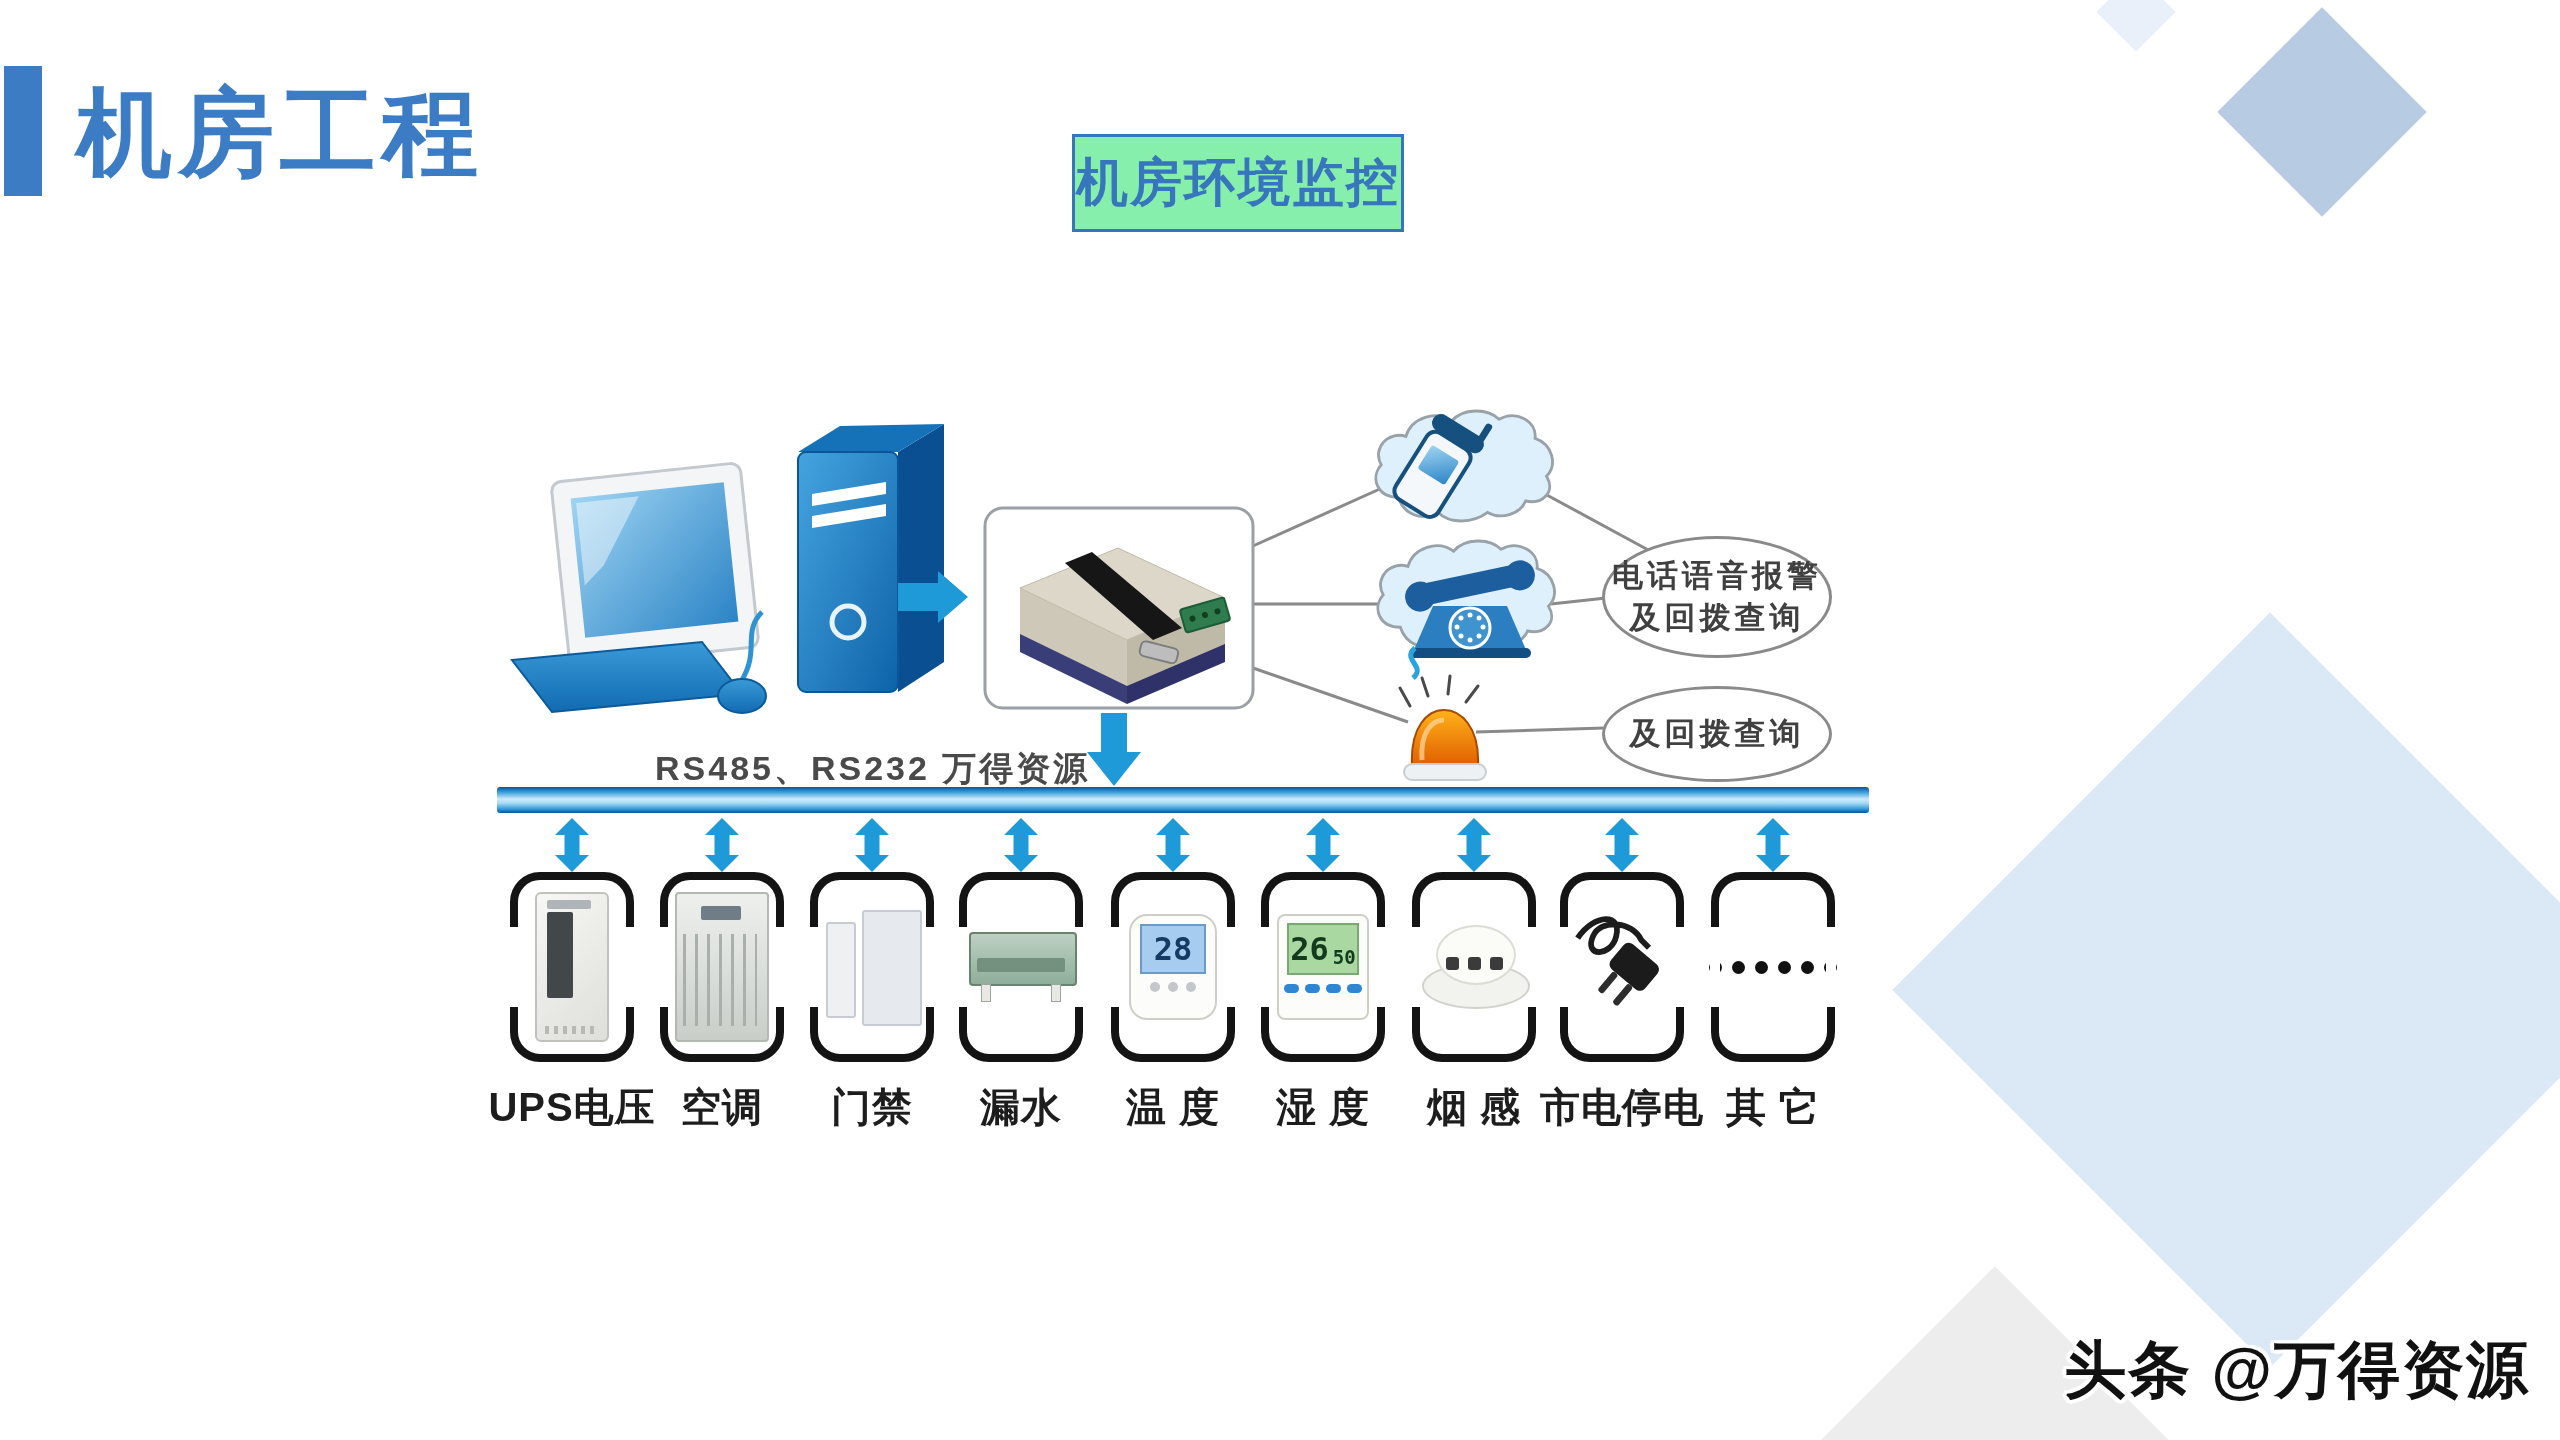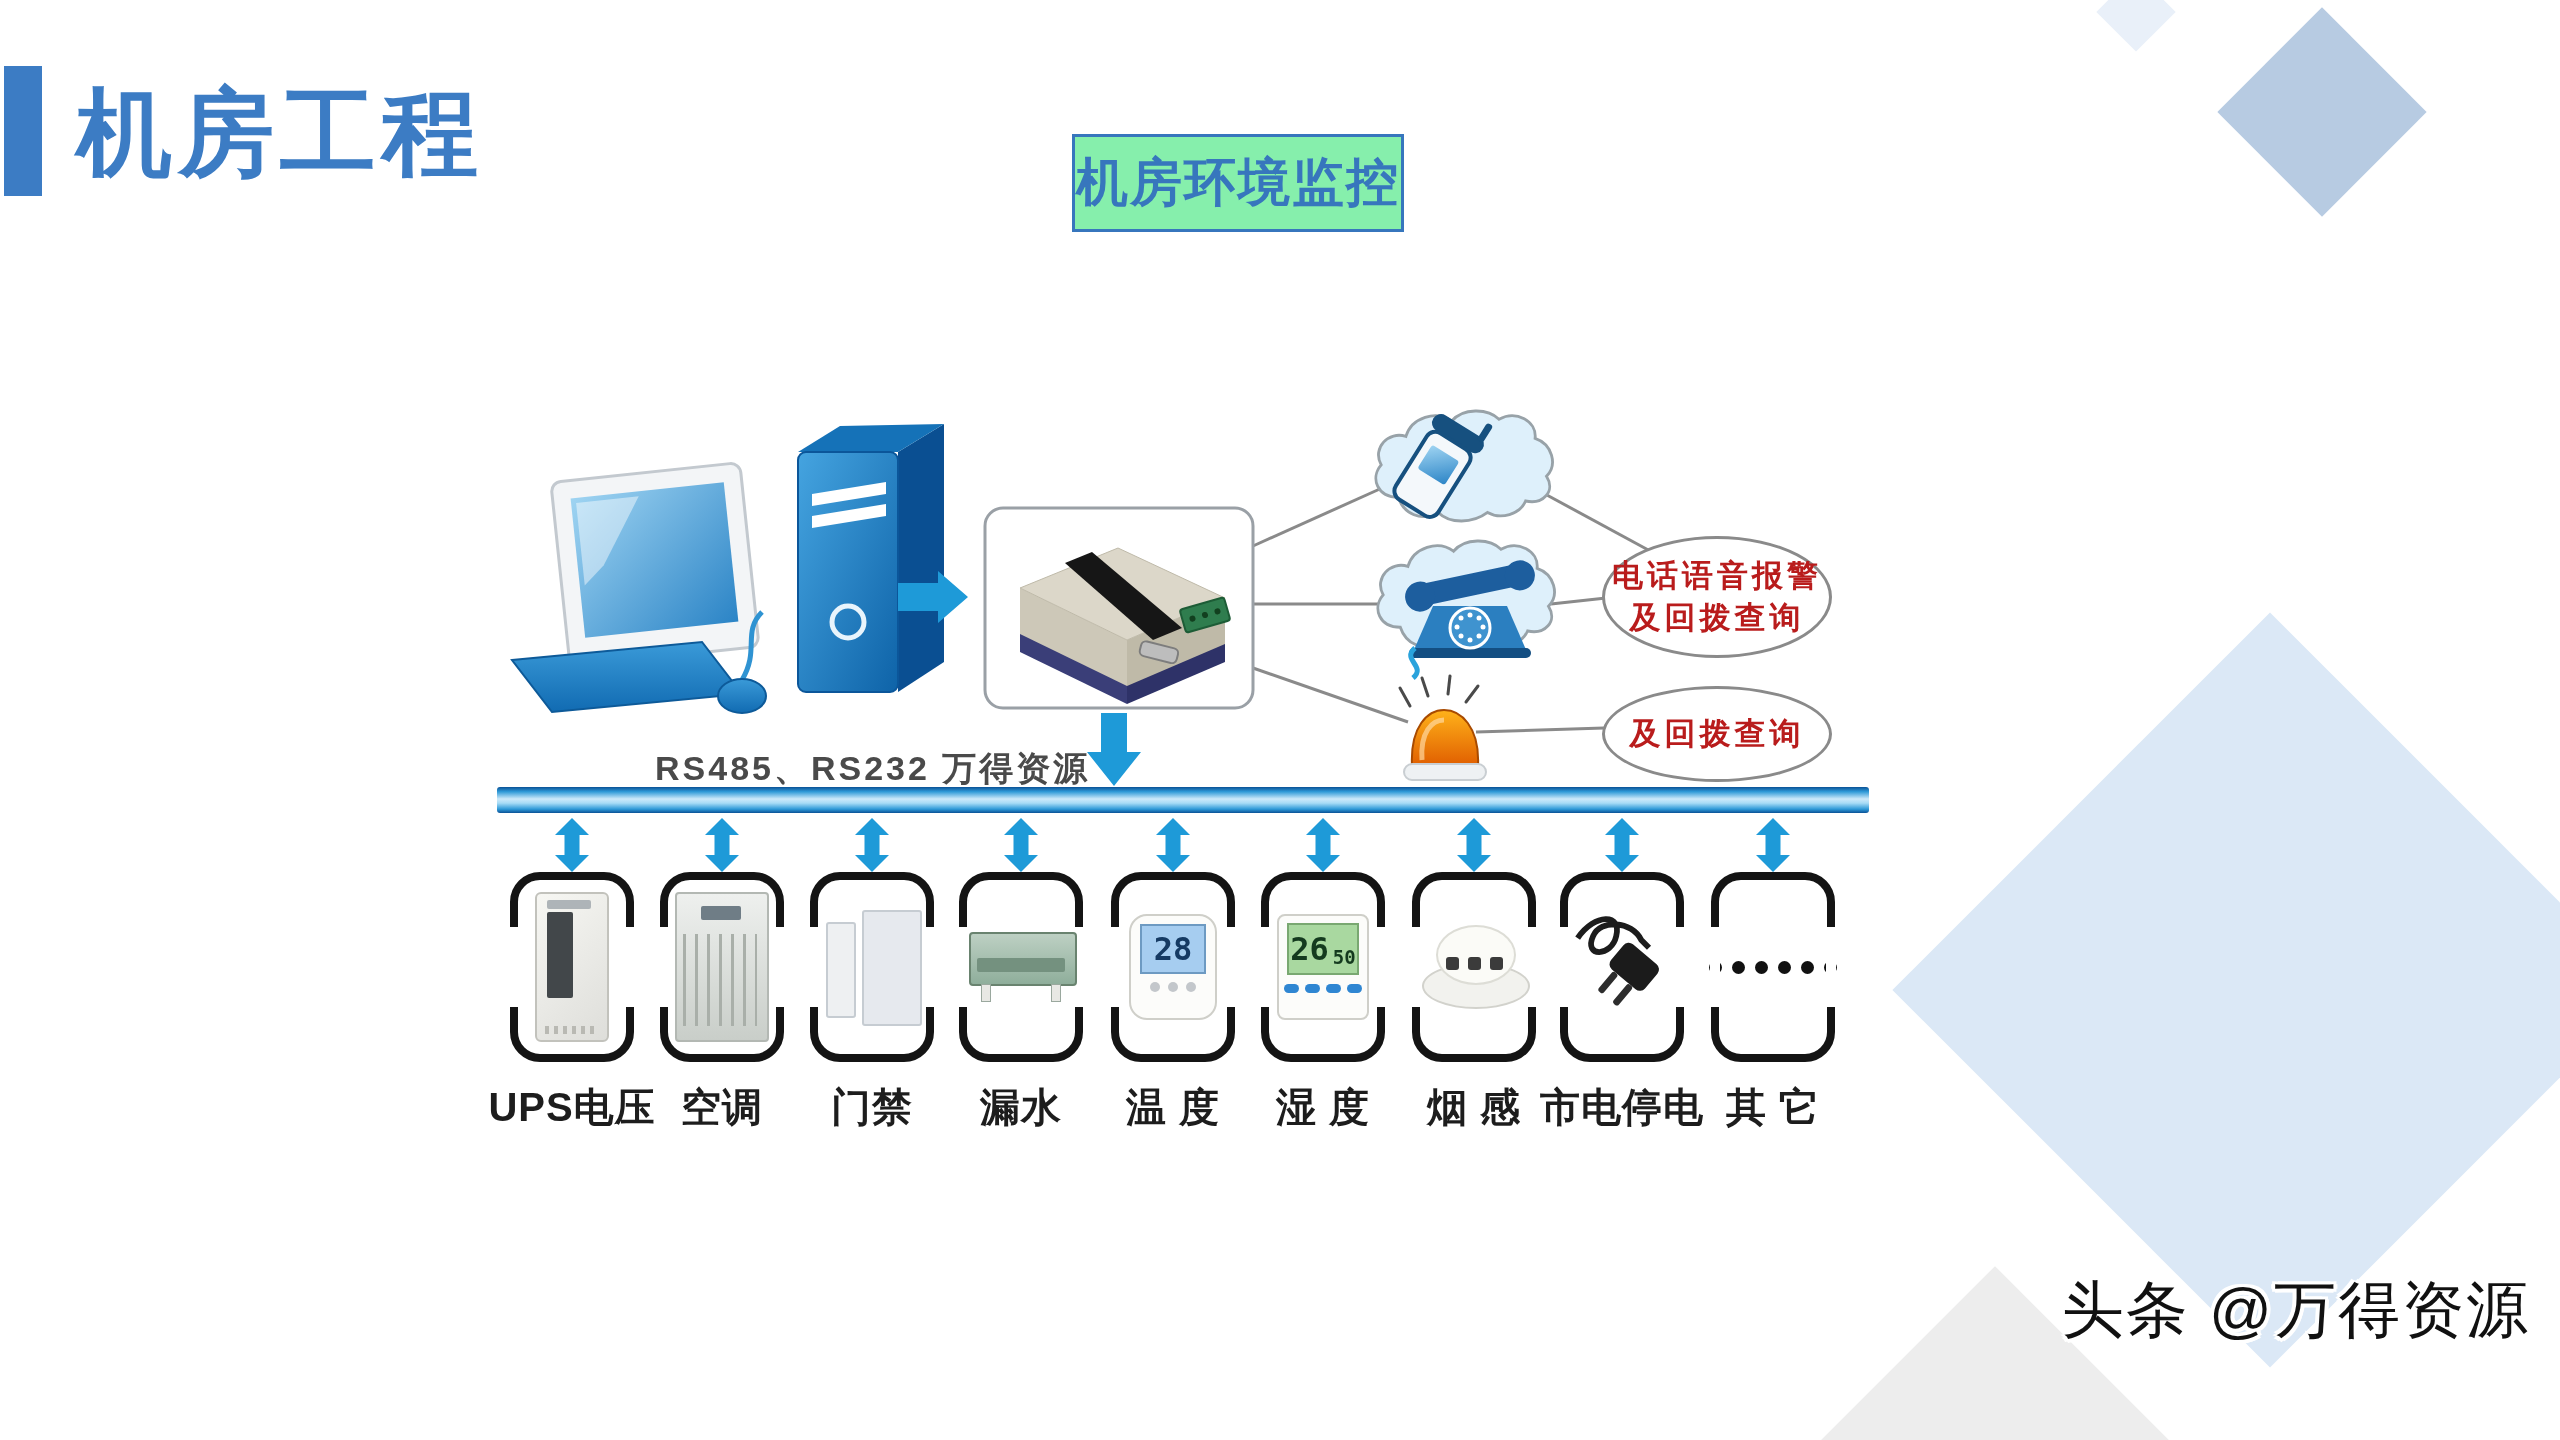--- a/index.html
+++ b/index.html
@@ -20,21 +20,21 @@
   .diagram-label{
     position:absolute;left:1072px;top:134px;width:326px;height:92px;border:3px solid #3776bd;background:#86efac;
     display:flex;align-items:center;justify-content:center;font-size:52px;font-weight:800;color:#3776bd;letter-spacing:2px;z-index:4;
   }
   
   .art{position:absolute;left:0;top:0;z-index:2;}
   
   .bus-label{position:absolute;left:655px;top:746px;font-size:34px;font-weight:700;color:#4a4a4a;letter-spacing:3px;z-index:3;}
   
   .callout{position:absolute;border:3px solid #8a8a8a;border-radius:50%;background:#fff;display:flex;flex-direction:column;
-    align-items:center;justify-content:center;z-index:3;color:#b91c1c;font-weight:600;}
+    align-items:center;justify-content:center;z-index:3;color:#404040;font-weight:600;}
   .callout .ln{font-size:31px;letter-spacing:4px;line-height:42px;white-space:nowrap;}
   .co-1{left:1602px;top:536px;width:224px;height:116px;}
   .co-2{left:1602px;top:686px;width:224px;height:90px;}
   
   .dev{position:absolute;top:872px;width:124px;height:190px;border:8px solid #141414;border-radius:30px;background:#fff;
     box-sizing:border-box;display:flex;align-items:center;justify-content:center;z-index:3;}
   .gap{position:absolute;width:10px;height:80px;background:#fff;top:50%;transform:translateY(-50%);}
   .gap.l{left:-9px;}.gap.r{right:-9px;}
   .dev-label{position:absolute;top:1080px;width:220px;text-align:center;font-size:40px;font-weight:700;color:#1d1d1d;
     letter-spacing:1px;z-index:3;white-space:nowrap;}
@@ -69,21 +69,21 @@
   .i-humid .keys{margin-top:9px;display:flex;justify-content:center;gap:6px;}
   .i-humid .keys i{width:15px;height:9px;border-radius:5px;background:#2f86d2;}
   .i-smoke{position:relative;width:104px;height:84px;}
   .i-smoke .base{position:absolute;left:0;bottom:0;width:104px;height:42px;background:#f2f2ee;border:2px solid #d2d2cc;border-radius:50%;}
   .i-smoke .dome{position:absolute;left:14px;top:0;width:76px;height:56px;background:#fbfbf7;border:2px solid #ddddd6;border-radius:50%;}
   .i-smoke .s1,.i-smoke .s2,.i-smoke .s3{position:absolute;top:32px;width:13px;height:13px;background:#3b3b3b;border-radius:3px;}
   .i-smoke .s1{left:24px;}.i-smoke .s2{left:46px;}.i-smoke .s3{left:68px;}
   .i-dots{display:flex;gap:10px;}
   .i-dots i{width:13px;height:13px;border-radius:50%;background:#111;}
   
-  .watermark{position:absolute;left:2030px;top:1268px;width:500px;text-align:right;font-size:62px;font-weight:400;color:#111;
+  .watermark{position:absolute;left:2030px;top:1328px;width:500px;text-align:right;font-size:62px;font-weight:700;color:#111;
     letter-spacing:2px;z-index:6;white-space:nowrap;
     text-shadow:-3px -3px 0 #fff,3px -3px 0 #fff,-3px 3px 0 #fff,3px 3px 0 #fff,0 4px 0 #fff,4px 0 0 #fff,-4px 0 0 #fff;}
 </style>
 </head>
 <body>
 
 <div class="slide">
 
   <div class="diamond d-gray"></div>
   <div class="diamond d-big"></div>

